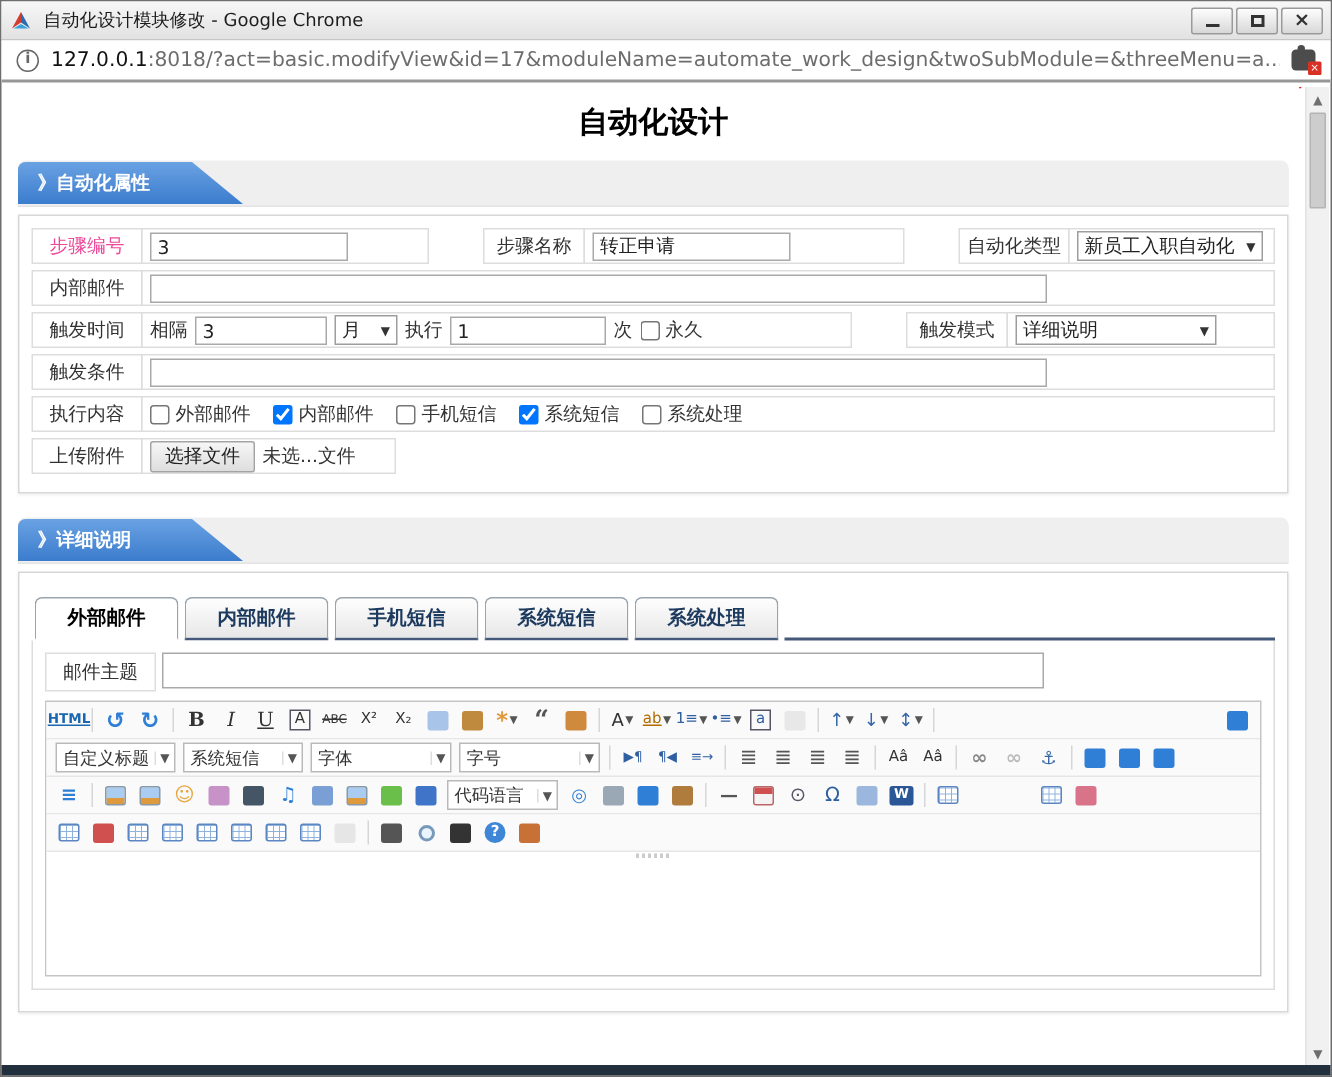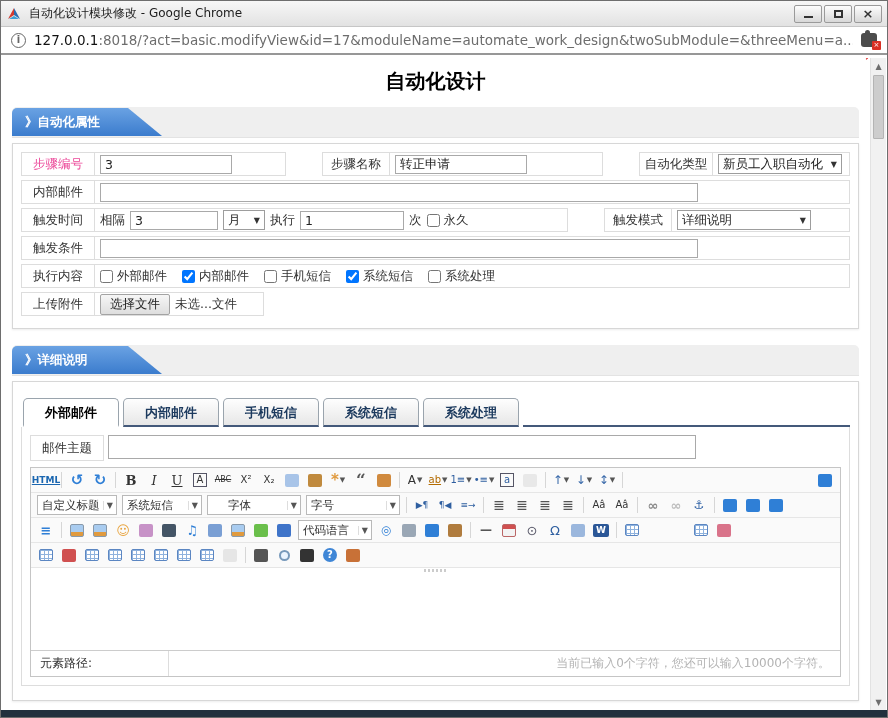--- a/index.html
+++ b/index.html
@@ -339,21 +339,21 @@
                 </div>
               <div class="tb-row">
                   <span class="tb-dd" style="width: 80px;">
                     <span class="tb-dd-l">自定义标题</span>
                     <span class="tb-dd-a">▼</span>
                   </span>
                   <span class="tb-dd" style="width: 80px;">
                     <span class="tb-dd-l">系统短信</span>
                     <span class="tb-dd-a">▼</span>
                   </span>
-                  <span class="tb-dd" style="width: 94px; padding-left: 16px;">
+                  <span class="tb-dd" style="width: 94px;">
                     <span class="tb-dd-l">字体</span>
                     <span class="tb-dd-a">▼</span>
                   </span>
                   <span class="tb-dd" style="width: 94px;">
                     <span class="tb-dd-l">字号</span>
                     <span class="tb-dd-a">▼</span>
                   </span>
                   <span class="tb-sep"></span>
                   <span class="tb-btn">
                     <span class="ticon" style="color: rgb(47, 95, 160); font-size: 9px;">▶¶</span>
@@ -533,24 +533,20 @@
                   <span class="tb-btn">
                     <i class="bx q">?</i>
                   </span>
                   <span class="tb-btn">
                     <i class="bx b" style="background: rgb(200, 113, 55);"></i>
                   </span>
                 </div>
               <div class="ed-body">
                   <span class="ed-grip"></span>
                 </div>
-              <div class="ed-status">
-                <span class="path-cell">元素路径:</span>
-                <span class="counter">当前已输入0个字符，您还可以输入10000个字符。</span>
-              </div>
             </div>
           </div>
         </div>
       </div>
 
     </div>
 
     <div class="scrollbar">
       <div class="sb-arrow">▲</div>
       <div class="sb-thumb"></div>

